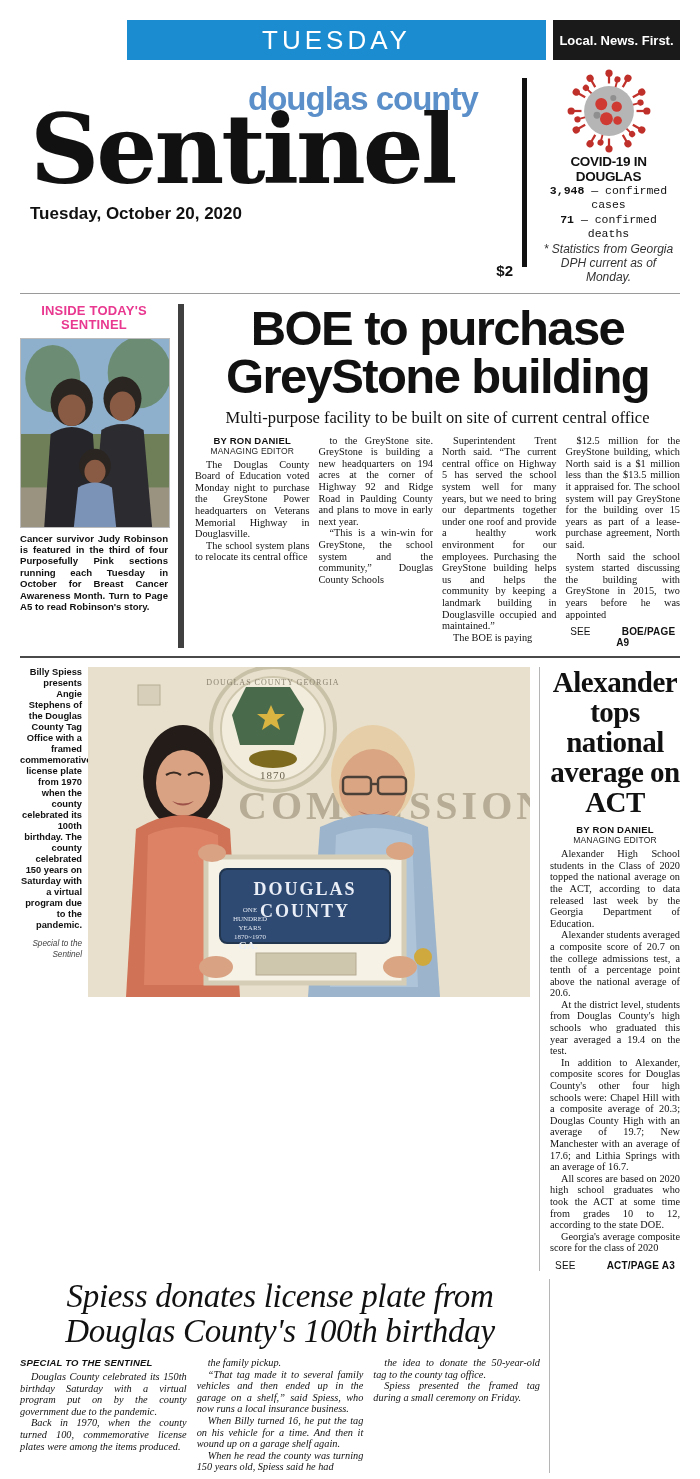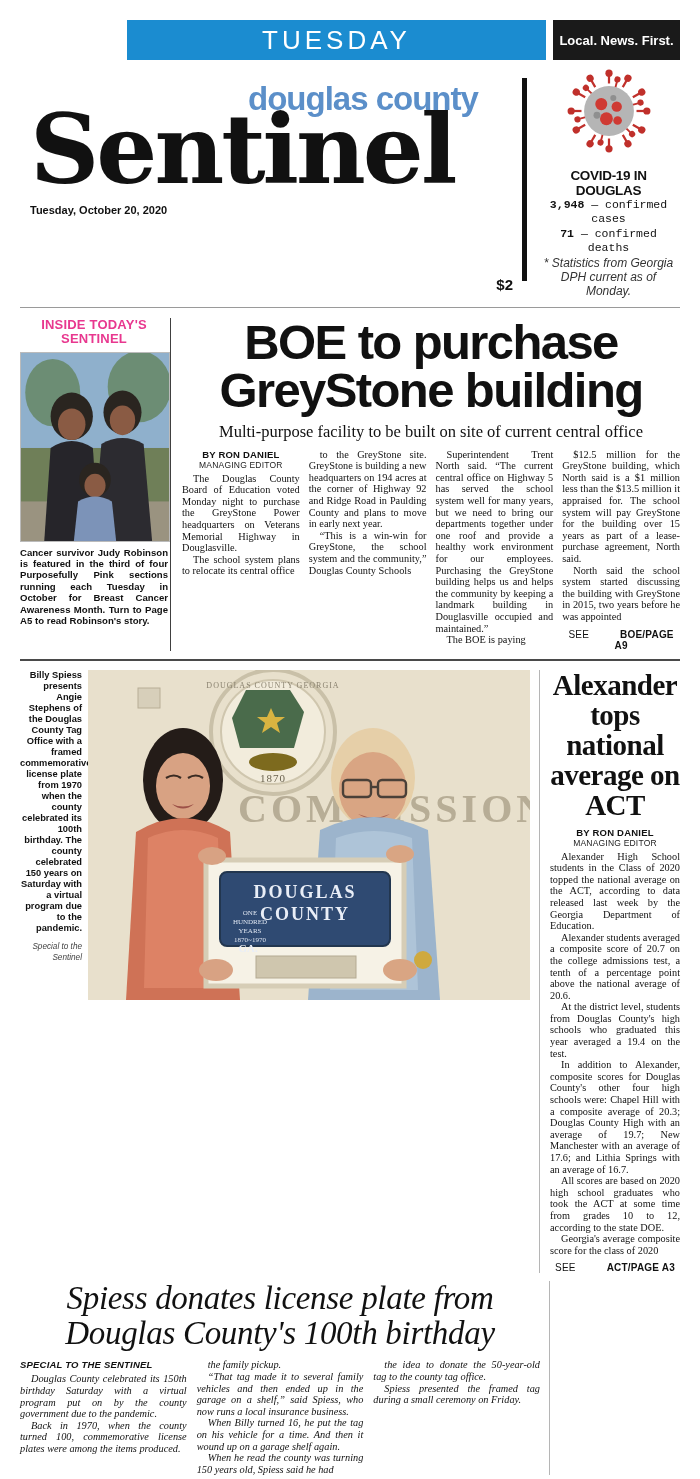--- a/index.html
+++ b/index.html
@@ -43,50 +43,50 @@
     font-size:96px;line-height:1;
     letter-spacing:-3px;
     margin:36px 0 0 0;
     color:#111;
   }
   .mast-rule{
     position:absolute;right:4px;top:12px;bottom:18px;width:5px;background:#111;
   }
   .mast-date{
     font-family:"Liberation Sans", sans-serif;
-    font-weight:bold;font-size:11px;margin-top:6px;color:#111;
+    font-weight:bold;font-size:17px;margin-top:6px;color:#111;
   }
   .mast-price{
     position:absolute;right:18px;bottom:6px;
     font-family:"Liberation Sans", sans-serif;font-weight:bold;font-size:15px;
   }
   .mast-right{width:143px;padding-left:6px;text-align:center;}
   .virus{width:86px;height:86px;margin:2px auto 0 auto;position:relative;}
   .covid-h{
     font-family:"Liberation Sans", sans-serif;font-weight:bold;
-    font-size:13.5px;margin-top:14px;letter-spacing:-.3px;
+    font-size:13.5px;margin-top:0;letter-spacing:-.3px;
   }
   .covid-l{font-family:Liberation Mono, monospace;font-size:11.5px;line-height:1.25;}
   .covid-l b{font-weight:bold;}
   .covid-note{font-family:"Liberation Sans", sans-serif;font-size:12px;font-style:italic;line-height:1.2;color:#333;}
 
   hr.thin{border:0;border-top:1px solid #9a9a9a;margin:8px 20px 0 20px;}
   hr.thick{border:0;border-top:2px solid #4a4a4a;margin:8px 20px 0 20px;}
 
   
   .byline{font-family:"Liberation Sans", sans-serif;font-weight:bold;font-size:9.5px;text-align:center;letter-spacing:.2px;}
   .byline2{font-family:"Liberation Sans", sans-serif;font-size:8.5px;text-align:center;color:#222;letter-spacing:.2px;}
   .bodytext{font-size:10.3px;line-height:11.6px;text-align:justify;}
   .bodytext p{margin:0;text-indent:11px;}
   .seeline{font-family:"Liberation Sans", sans-serif;font-size:10px;text-align:center;margin-top:6px;letter-spacing:.2px;}
   .seeline b{font-weight:bold;padding-left:28px;}
 
   
   .secA{display:flex;margin:10px 20px 0 20px;}
-  .inside{width:148px;padding-right:2px;border-right:1px solid #404040;}
+  .inside{width:148px;padding-right:10px;border-right:6px solid #404040;}
   .inside-h{
     font-family:"Liberation Sans", sans-serif;font-weight:bold;
     color:#e8388f;font-size:13px;text-align:center;line-height:14px;letter-spacing:.2px;
   }
   .inside-photo{
     width:100%;height:188px;margin-top:6px;border:1px solid #bbb;overflow:hidden;position:relative;
     background:linear-gradient(#9dbcd6 0%,#9dbcd6 40%,#7f8f6a 40%,#7f8f6a 100%);
   }
   .inside-cap{
     font-family:"Liberation Sans", sans-serif;font-size:9.6px;line-height:11.4px;

